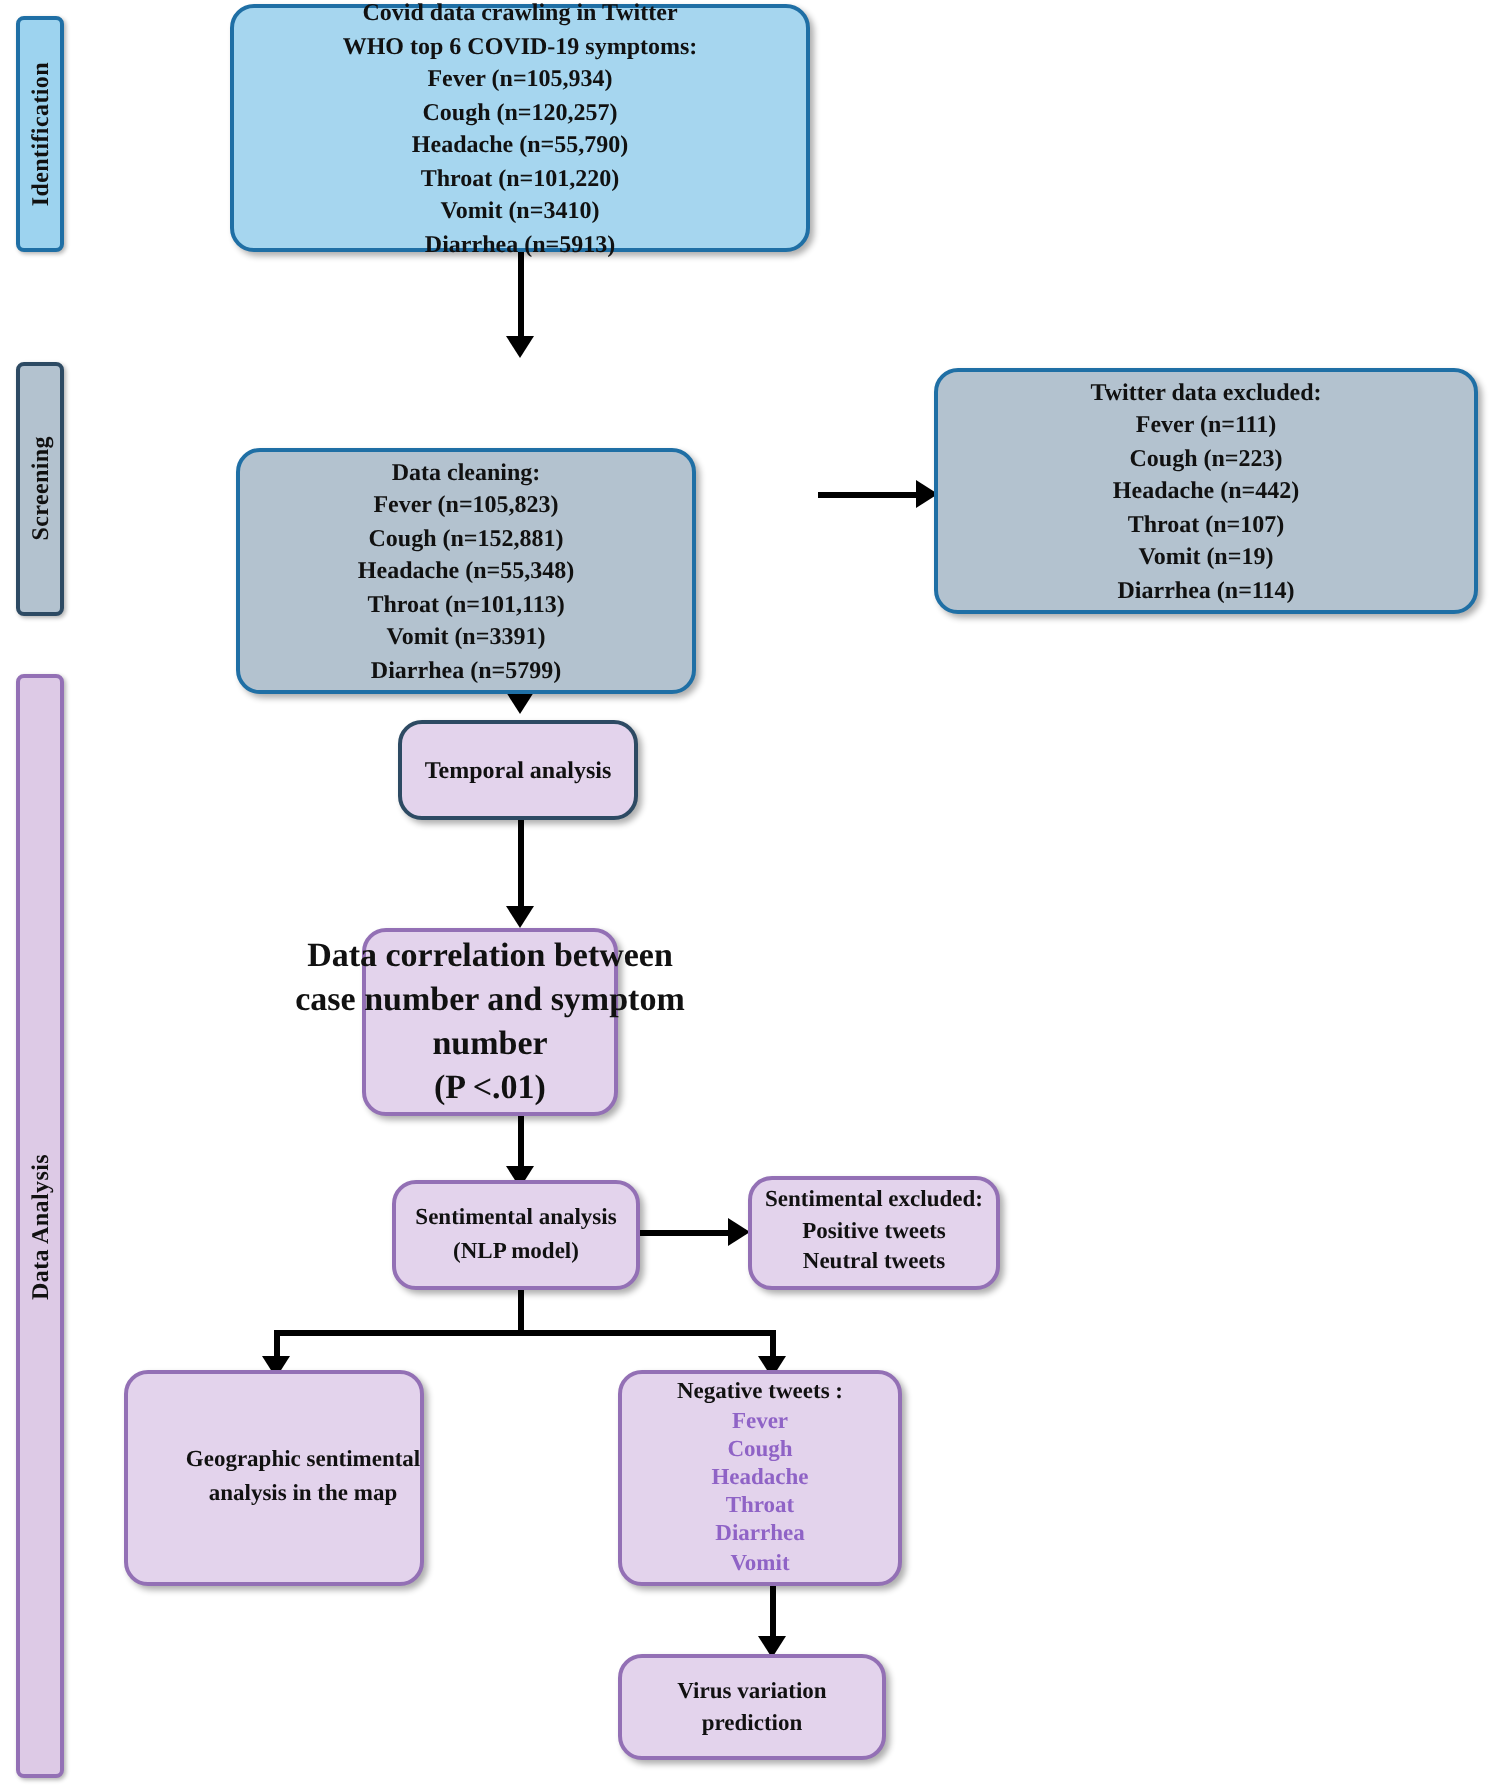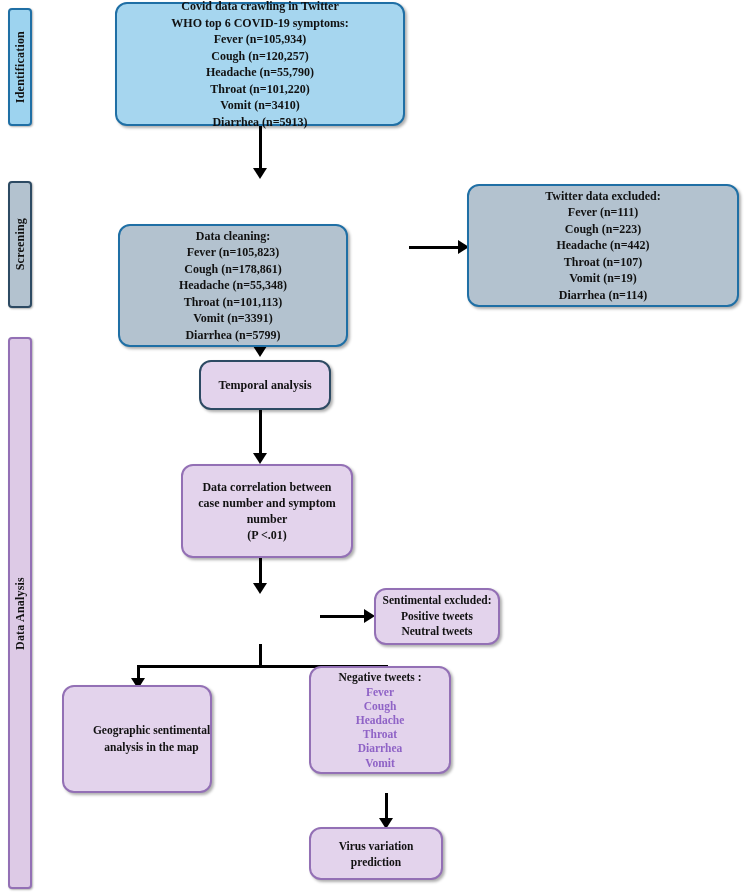--- a/index.html
+++ b/index.html
@@ -161,61 +161,65 @@
     <span class="line">Cough (n=120,257)</span>
     <span class="line">Headache (n=55,790)</span>
     <span class="line">Throat (n=101,220)</span>
     <span class="line">Vomit (n=3410)</span>
     <span class="line">Diarrhea (n=5913)</span>
   </div>
 
   <div class="node node-gray" style="left:118px; top:184px; width:230px; height:123px; font-size:12px; line-height:16.5px;margin-top:40px;">
     <span class="line">Data cleaning:</span>
     <span class="line">Fever (n=105,823)</span>
-    <span class="line">Cough (n=178,861)</span>
+    <span class="line">Cough (n=152,881)</span>
     <span class="line">Headache (n=55,348)</span>
     <span class="line">Throat (n=101,113)</span>
     <span class="line">Vomit (n=3391)</span>
     <span class="line">Diarrhea (n=5799)</span>
   </div>
 
   <div class="node node-gray" style="left:467px; top:184px; width:272px; height:123px; font-size:12px; line-height:16.5px;">
     <span class="line">Twitter data excluded:</span>
     <span class="line">Fever (n=111)</span>
     <span class="line">Cough (n=223)</span>
     <span class="line">Headache (n=442)</span>
     <span class="line">Throat (n=107)</span>
     <span class="line">Vomit (n=19)</span>
     <span class="line">Diarrhea (n=114)</span>
   </div>
 
-  <div class="node node-purple-darkborder" style="left:199px; top:360px; width:132px; height:50px; font-size:12px; line-height:16px;">
+  <div class="node node-purple-darkborder" style="left:199px; top:360px; width:120px; height:50px; font-size:12px; line-height:16px;">
     <span class="line">Temporal analysis</span>
   </div>
 
-  <div class="node node-purple" style="left:181px; top:464px; width:172px; height:94px; font-size:12px; line-height:16px;">
+  <div class="node node-purple" style="left:181px; top:464px; width:128px; height:94px; font-size:17px; line-height:16px;justify-content:space-between;">
     <span class="line">Data correlation between</span>
     <span class="line">case number and symptom</span>
     <span class="line">number</span>
     <span class="line">(P &lt;.01)</span>
   </div>
 
+  <div class="node node-purple" style="left:196px; top:590px; width:124px; height:55px; font-size:11.5px; line-height:17px;">
+    <span class="line">Sentimental  analysis</span>
+    <span class="line">(NLP model)</span>
+  </div>
 
   <div class="node node-purple" style="left:374px; top:588px; width:126px; height:57px; font-size:11.5px; line-height:15.5px;">
     <span class="line">Sentimental excluded:</span>
     <span class="line">Positive tweets</span>
     <span class="line">Neutral tweets</span>
   </div>
 
   <div class="node node-purple" style="left:62px; top:685px; width:150px; height:108px; font-size:11.5px; line-height:17px;padding-left:35px;">
     <span class="line">Geographic sentimental</span>
     <span class="line">analysis in the map</span>
   </div>
 
-  <div class="node node-purple" style="left:309px; top:666px; width:142px; height:108px; font-size:11.5px; line-height:14.2px;">
+  <div class="node node-purple" style="left:309px; top:685px; width:142px; height:108px; font-size:11.5px; line-height:14.2px;">
     <span class="line">Negative tweets :</span>
     <span class="line sym">Fever</span>
     <span class="line sym">Cough</span>
     <span class="line sym">Headache</span>
     <span class="line sym">Throat</span>
     <span class="line sym">Diarrhea</span>
     <span class="line sym">Vomit</span>
   </div>
 
   <div class="node node-purple" style="left:309px; top:827px; width:134px; height:53px; font-size:11.5px; line-height:16px;">

